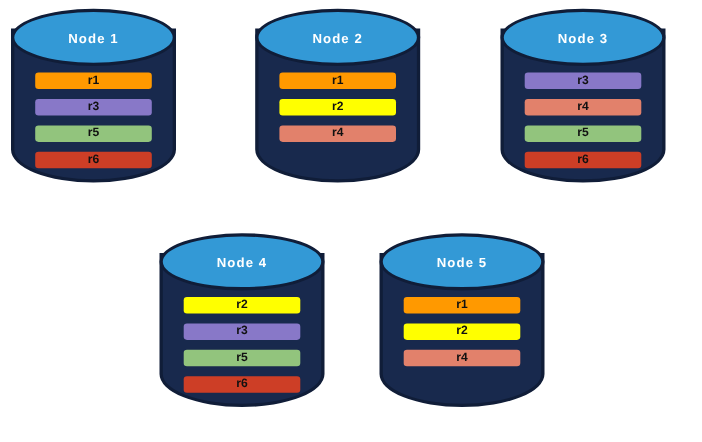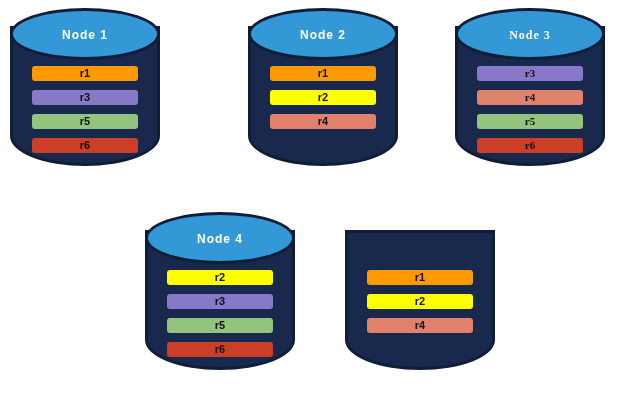--- a/index.html
+++ b/index.html
@@ -95,38 +95,38 @@
           <span>r3</span>
         </div>
         <div class="record" style="background: rgb(146, 196, 125);">
           <span>r5</span>
         </div>
         <div class="record" style="background: rgb(205, 62, 38);">
           <span>r6</span>
         </div>
       </div>
     </div>
-    <div class="node" style="left: 248px; top: 8px;">
+    <div class="node" style="left: 232px; top: 8px;">
       <div class="body"></div>
       <div class="top">
         <div class="node-label">Node  2</div>
       </div>
       <div class="records">
         <div class="record" style="background: rgb(255, 153, 0);">
           <span>r1</span>
         </div>
         <div class="record" style="background: rgb(255, 255, 0);">
           <span>r2</span>
         </div>
         <div class="record" style="background: rgb(226, 129, 107);">
           <span>r4</span>
         </div>
       </div>
     </div>
-    <div class="node" style="left: 455px; top: 8px; font-family: Liberation Serif, serif;">
+    <div class="node" style="left: 455px; top: 8px;">
       <div class="body"></div>
       <div class="top">
         <div class="node-label">Node  3</div>
       </div>
       <div class="records">
         <div class="record" style="background: rgb(136, 120, 200);">
           <span>r3</span>
         </div>
         <div class="record" style="background: rgb(226, 129, 107);">
           <span>r4</span>
@@ -154,20 +154,23 @@
         <div class="record" style="background: rgb(146, 196, 125);">
           <span>r5</span>
         </div>
         <div class="record" style="background: rgb(205, 62, 38);">
           <span>r6</span>
         </div>
       </div>
     </div>
     <div class="node" style="left: 345px; top: 212px;">
       <div class="body"></div>
+      <div class="top">
+        <div class="node-label">Node  5</div>
+      </div>
       <div class="records">
         <div class="record" style="background: rgb(255, 153, 0);">
           <span>r1</span>
         </div>
         <div class="record" style="background: rgb(255, 255, 0);">
           <span>r2</span>
         </div>
         <div class="record" style="background: rgb(226, 129, 107);">
           <span>r4</span>
         </div>

